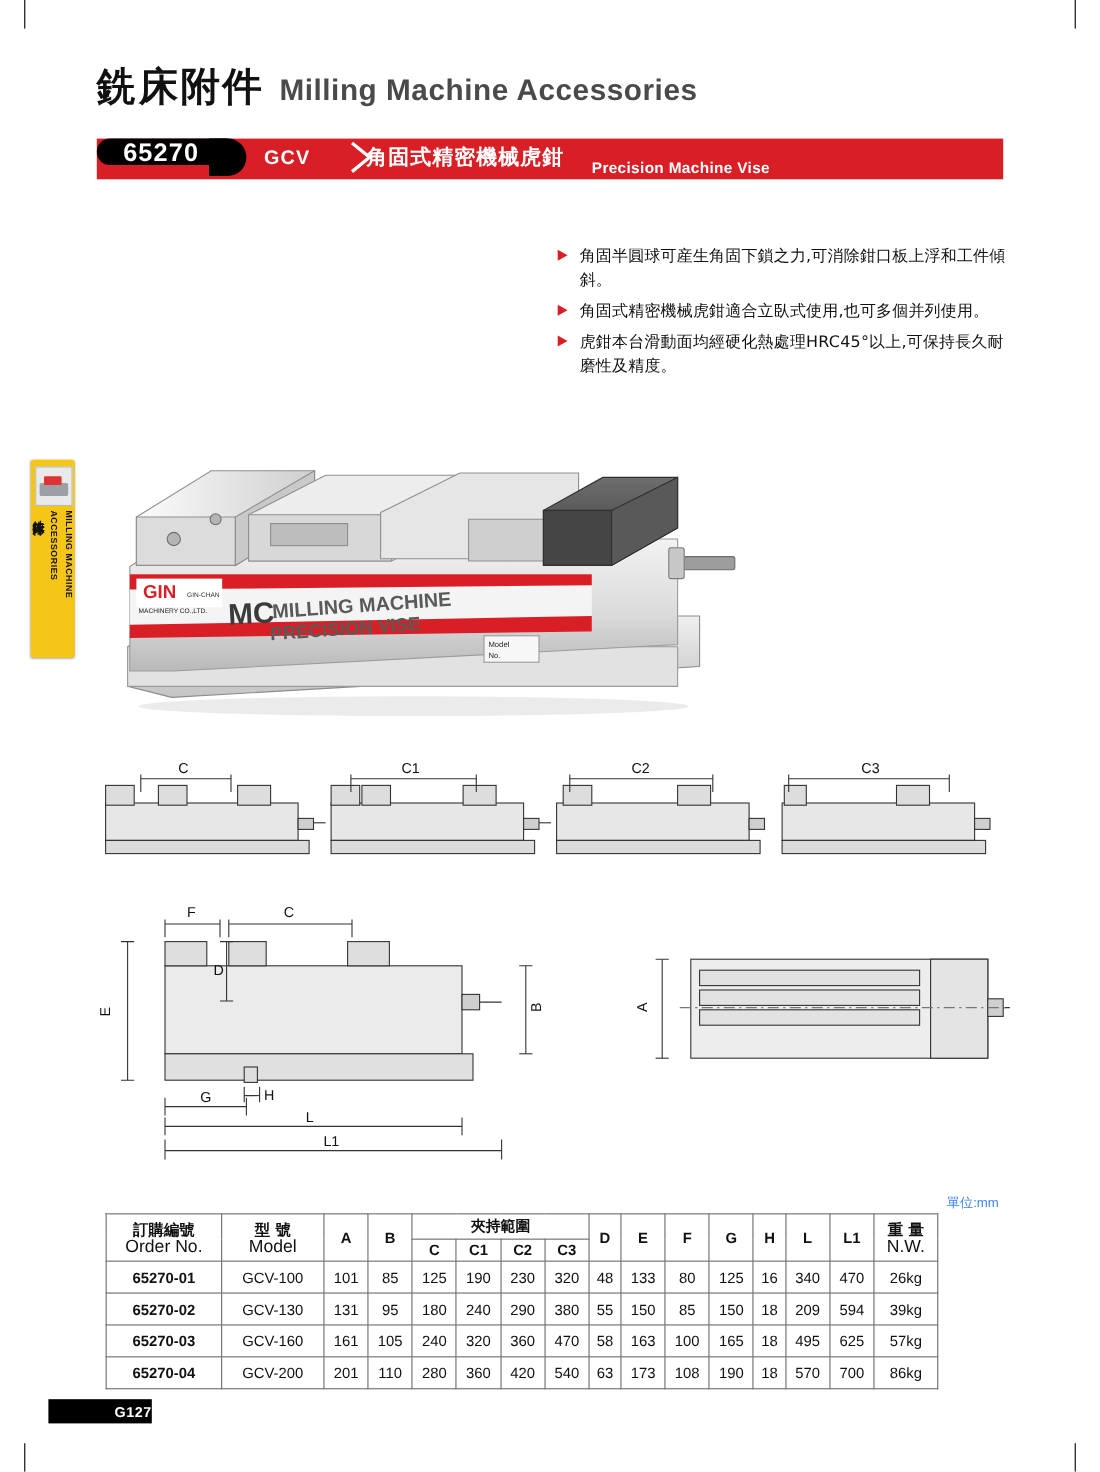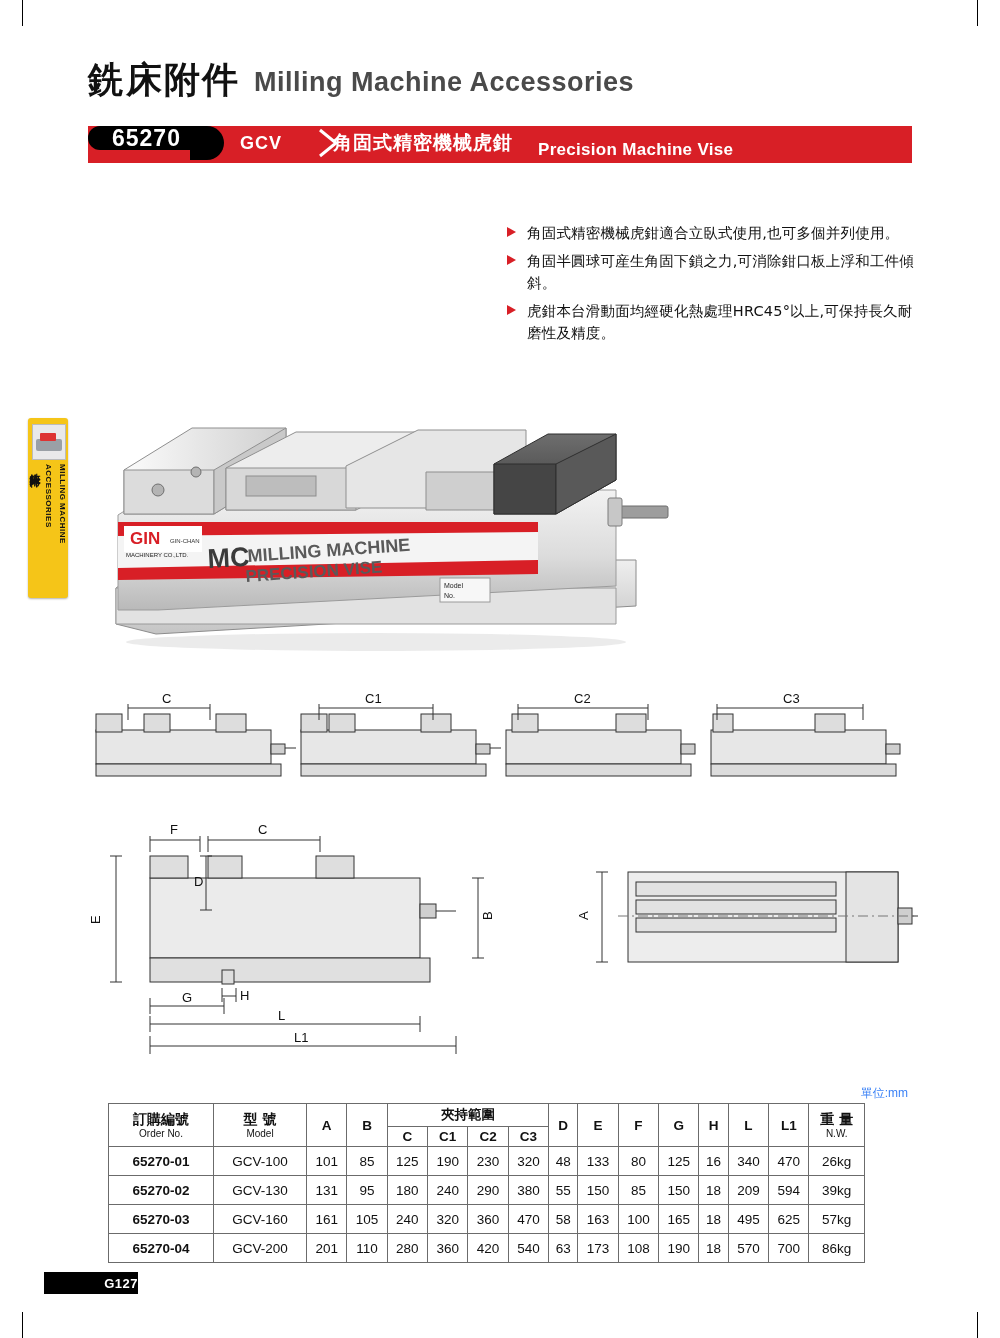--- a/index.html
+++ b/index.html
@@ -33,21 +33,21 @@
   .code-pill .tail{position:absolute;right:-17px;top:0;width:34px;height:34px;background:#000;
     border-radius:0 17px 17px 0;}
   .code-pill span{position:relative;z-index:2;}
   .gcv{position:absolute;left:240px;top:126px;height:34px;display:flex;align-items:center;
     color:#fff;font-size:18px;font-weight:bold;letter-spacing:1px;}
   .chev{position:absolute;left:316px;top:126px;height:34px;display:flex;align-items:center;}
   .chev svg{display:block;}
   .bar-cn{position:absolute;left:333px;top:126px;height:34px;display:flex;align-items:center;
     color:#fff;font-family:"DejaVu Sans", sans-serif;font-size:19px;font-weight:bold;letter-spacing:1px;}
   .bar-en{position:absolute;left:538px;top:126px;height:34px;display:flex;align-items:flex-end;
-    padding-bottom:7px;color:#fff;font-size:17px;font-weight:bold;letter-spacing:.3px;}
+    padding-bottom:7px;color:#fff;font-size:14px;font-weight:bold;letter-spacing:.3px;}
 
   
   .sidetab{position:absolute;left:28px;top:418px;width:40px;height:180px;background:#f5c518;
     border-radius:3px;box-shadow:0 1px 2px rgba(0,0,0,.3);}
   .sidetab .thumb{position:absolute;left:4px;top:6px;width:32px;height:34px;background:#e9e9ea;
     border:1px solid #bbb;overflow:hidden;}
   .sidetab .thumb:before{content:"";position:absolute;left:3px;top:14px;width:26px;height:12px;
     background:#9aa0a6;border-radius:2px;}
   .sidetab .thumb:after{content:"";position:absolute;left:7px;top:8px;width:16px;height:8px;
     background:#d33;border-radius:1px;}
@@ -68,26 +68,26 @@
 
   
   .photo{position:absolute;left:96px;top:410px;width:580px;height:250px;}
 
   
   .draw-row{position:absolute;left:88px;top:690px;width:830px;height:110px;}
   .draw-mid{position:absolute;left:88px;top:820px;width:830px;height:260px;}
 
   
   .unit{position:absolute;right:92px;top:1085px;font-size:12px;color:#3b82f6;}
-  table.spec{position:absolute;left:96px;top:1103px;width:757px;border-collapse:collapse;margin-left:12px;}
+  table.spec{position:absolute;left:96px;top:1103px;width:757px;border-collapse:collapse;}
   table.spec th,table.spec td{border:1px solid #6b6b6b;text-align:center;font-size:13.5px;color:#111;}
   table.spec th{background:#fff;font-weight:bold;padding:2px 2px;}
   table.spec td{padding:3px 2px;height:22px;}
   .th-cn{font-family:"DejaVu Sans", sans-serif;font-size:14px;font-weight:bold;display:block;line-height:17px;}
-  .th-en{font-size:10px;font-weight:normal;display:block;line-height:12px;color:#111;}
+  .th-en{font-size:16px;font-weight:normal;display:block;line-height:12px;color:#111;}
   .col-order{width:100px;}
   .col-model{width:88px;}
   .row-order{font-weight:bold;}
   .grip-head{font-family:"DejaVu Sans", sans-serif;font-size:14px;font-weight:bold;}
 
   
   .footer{position:absolute;left:44px;bottom:44px;width:94px;height:22px;background:#000;
     display:flex;align-items:center;justify-content:flex-end;}
   .footer span{color:#fff;font-size:13px;font-weight:bold;letter-spacing:.5px;}
 </style>
@@ -123,22 +123,22 @@
   <div class="sidetab">
     <div class="thumb"></div>
     <div class="vtext">
       <span>銑床附件</span>
       <span class="en">MILLING MACHINE ACCESSORIES</span>
     </div>
   </div>
 
   <div class="features">
     <ul class="feat-list">
+      <li><span class="mk"></span><span>角固半圓球可産生角固下鎖之力,可消除鉗口板上浮和工件傾斜。</span></li>
       <li><span class="mk"></span><span>角固式精密機械虎鉗適合立臥式使用,也可多個并列使用。</span></li>
-      <li><span class="mk"></span><span>角固半圓球可産生角固下鎖之力,可消除鉗口板上浮和工件傾斜。</span></li>
       <li><span class="mk"></span><span>虎鉗本台滑動面均經硬化熱處理HRC45°以上,可保持長久耐磨性及精度。</span></li>
     </ul>
   </div>
 
   <div class="photo">
     <svg width="580" height="250" viewBox="0 0 580 250">
       <defs>
         <linearGradient id="gBody" x1="0" y1="0" x2="0" y2="1">
           <stop offset="0%" stop-color="#f2f2f2"></stop>
             <stop offset="55%" stop-color="#dcdcdc"></stop>

